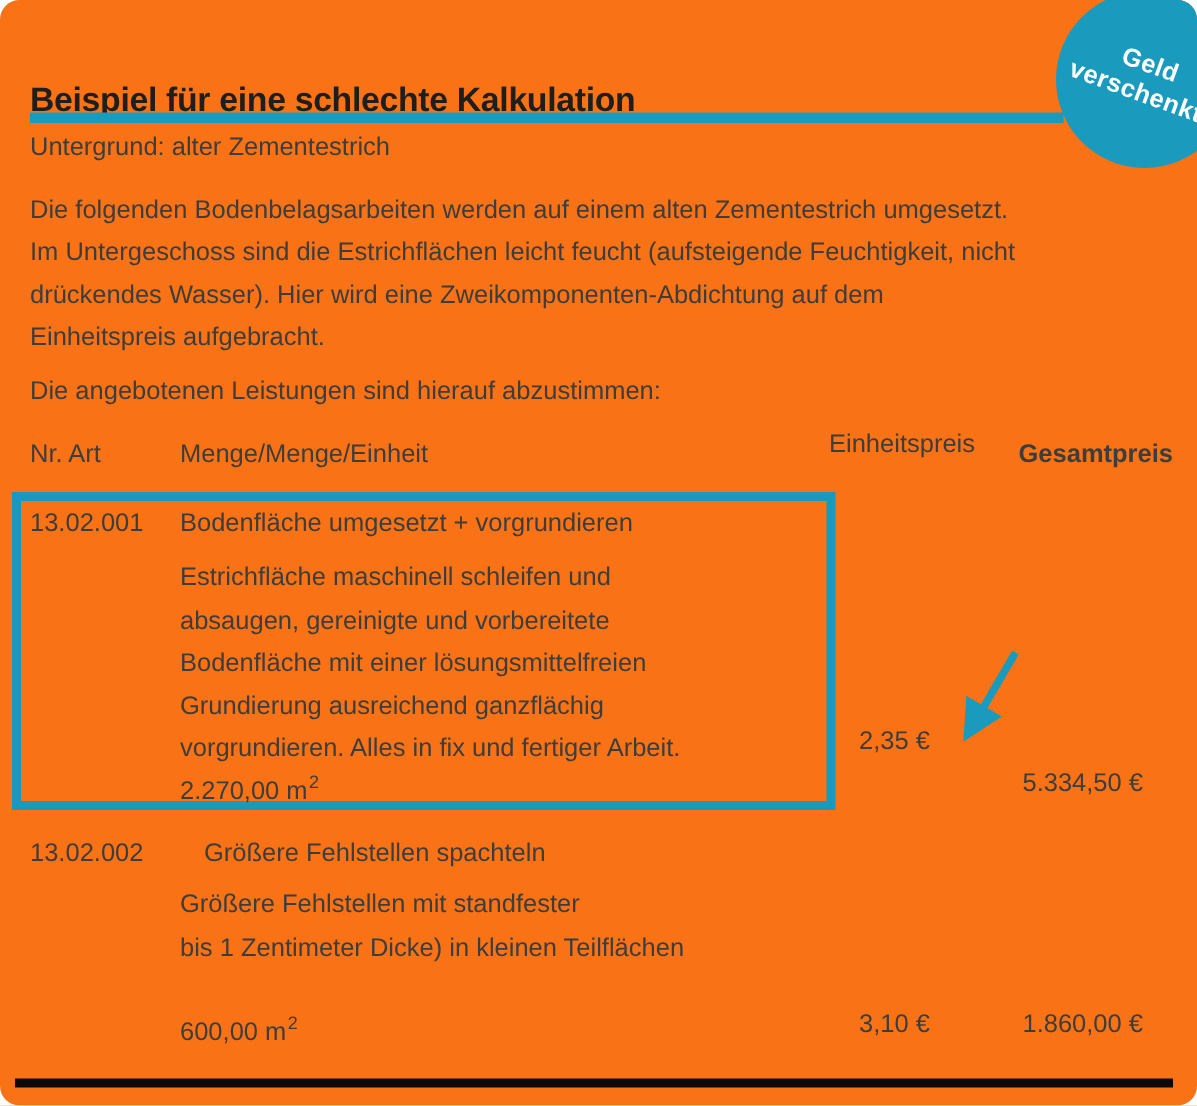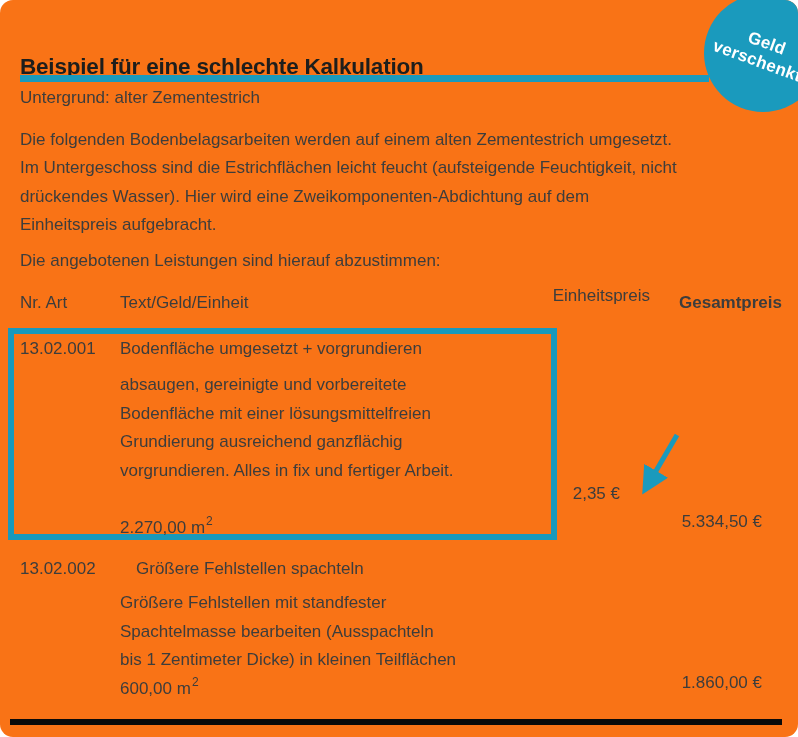--- a/index.html
+++ b/index.html
@@ -68,29 +68,30 @@
   <div class="intro">
     <div>Die folgenden Bodenbelagsarbeiten werden auf einem alten Zementestrich umgesetzt.</div>
     <div>Im Untergeschoss sind die Estrichflächen leicht feucht (aufsteigende Feuchtigkeit, nicht</div>
     <div>drückendes Wasser). Hier wird eine Zweikomponenten-Abdichtung auf dem</div>
     <div>Einheitspreis aufgebracht.</div>
   </div>
 
   <div class="note">Die angebotenen Leistungen sind hierauf abzustimmen:</div>
 
   <div class="hdr-nr txt">Nr. Art</div>
-  <div class="hdr-text txt">Text/Geld/Einheit</div>
+  <div class="hdr-text txt">Menge/Menge/Einheit</div>
   <div class="hdr-unit txt">Einheitspreis</div>
   <div class="hdr-total txt">Gesamtpreis</div>
 
   <div class="highlight-box"></div>
 
   <div class="row1-nr txt">13.02.001</div>
   <div class="row1-title txt">Bodenfläche umgesetzt + vorgrundieren</div>
   <div class="row1-desc">
+    <div>Estrichfläche maschinell schleifen und</div>
     <div>absaugen, gereinigte und vorbereitete</div>
     <div>Bodenfläche mit einer lösungsmittelfreien</div>
     <div>Grundierung ausreichend ganzflächig</div>
     <div>vorgrundieren. Alles in fix und fertiger Arbeit.</div>
   </div>
   <div class="row1-qty txt qty"><span>2.270,00 m</span><sup>2</sup></div>
   <div class="row1-unit txt">2,35 €</div>
   <div class="row1-total txt">5.334,50 €</div>
 
   <div class="arrow-wrap">
@@ -101,21 +102,21 @@
         </marker>
       </defs>
       <line x1="47" y1="7" x2="16" y2="60" stroke="#1A9ABD" stroke-width="5" marker-end="url(#ah)"></line>
     </svg>
   </div>
 
   <div class="row2-nr txt">13.02.002</div>
   <div class="row2-title txt">Größere Fehlstellen spachteln</div>
   <div class="row2-desc">
     <div>Größere Fehlstellen mit standfester</div>
-    <div>Spachtelmasse bearbeiten (Ausspachteln</div>
     <div>bis 1 Zentimeter Dicke) in kleinen Teilflächen</div>
   </div>
   <div class="row2-qty txt qty"><span>600,00 m</span><sup>2</sup></div>
+  <div class="row2-unit txt">3,10 €</div>
   <div class="row2-total txt">1.860,00 €</div>
 
   <div class="bottom-rule"></div>
 
 </div>
 
 </body></html>

